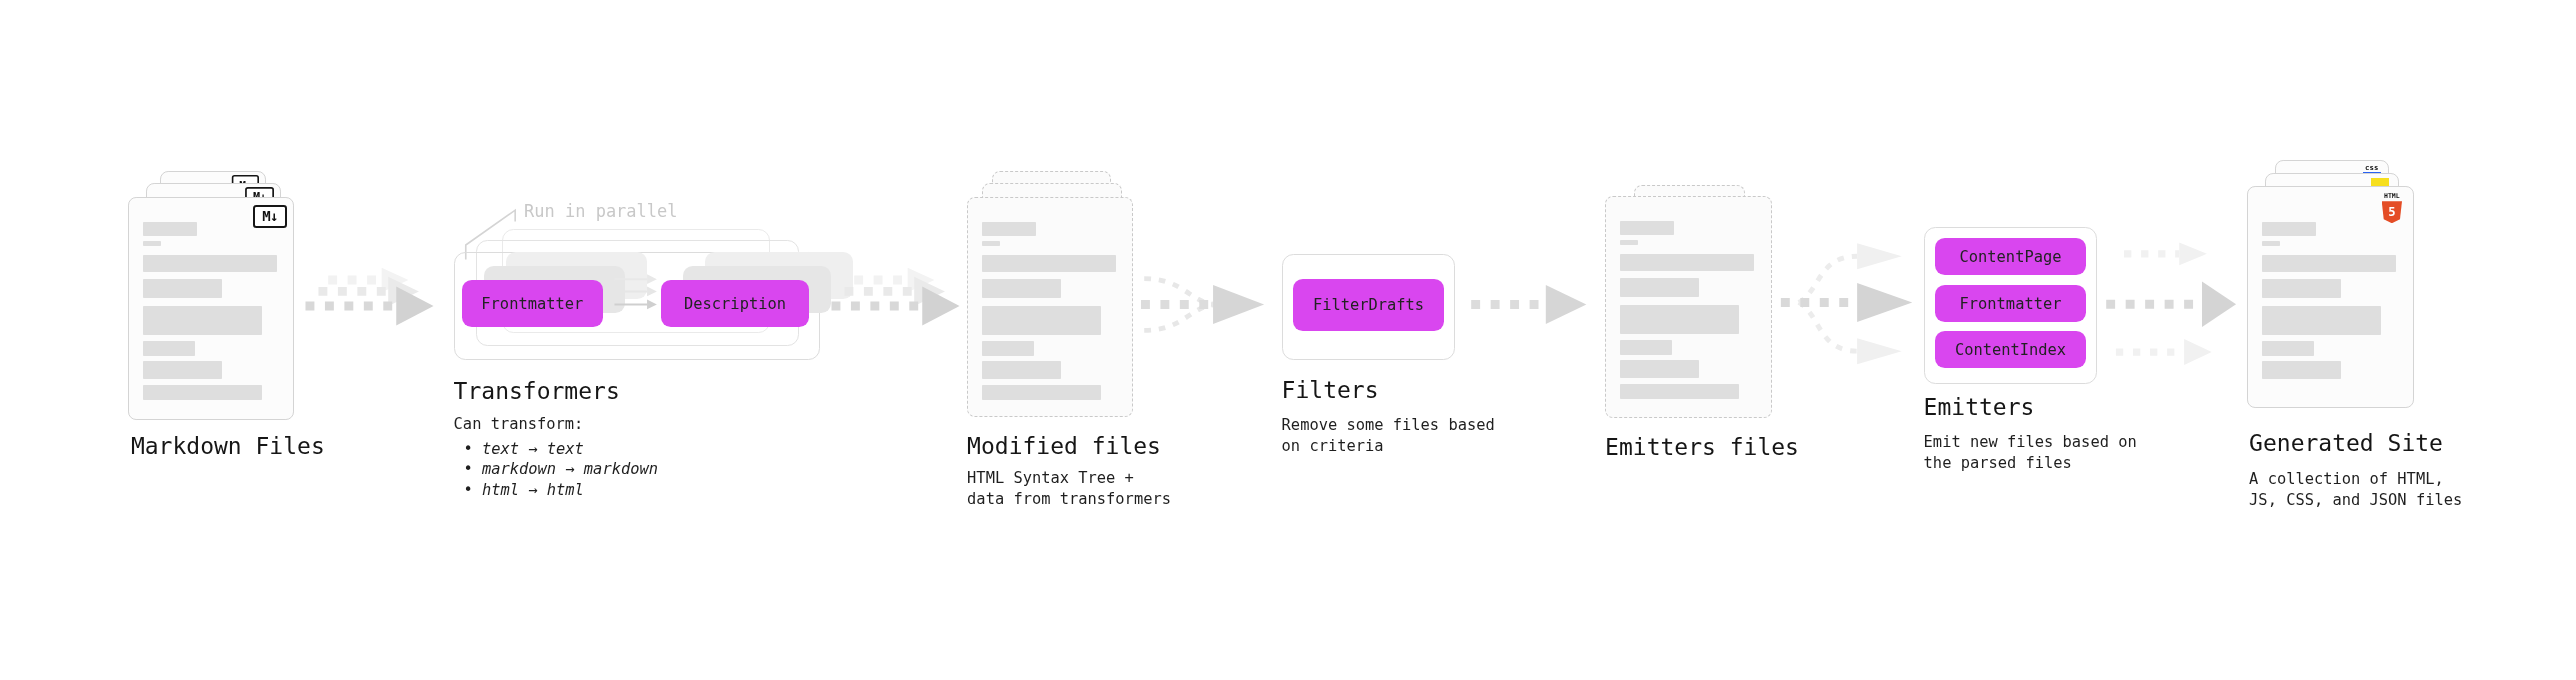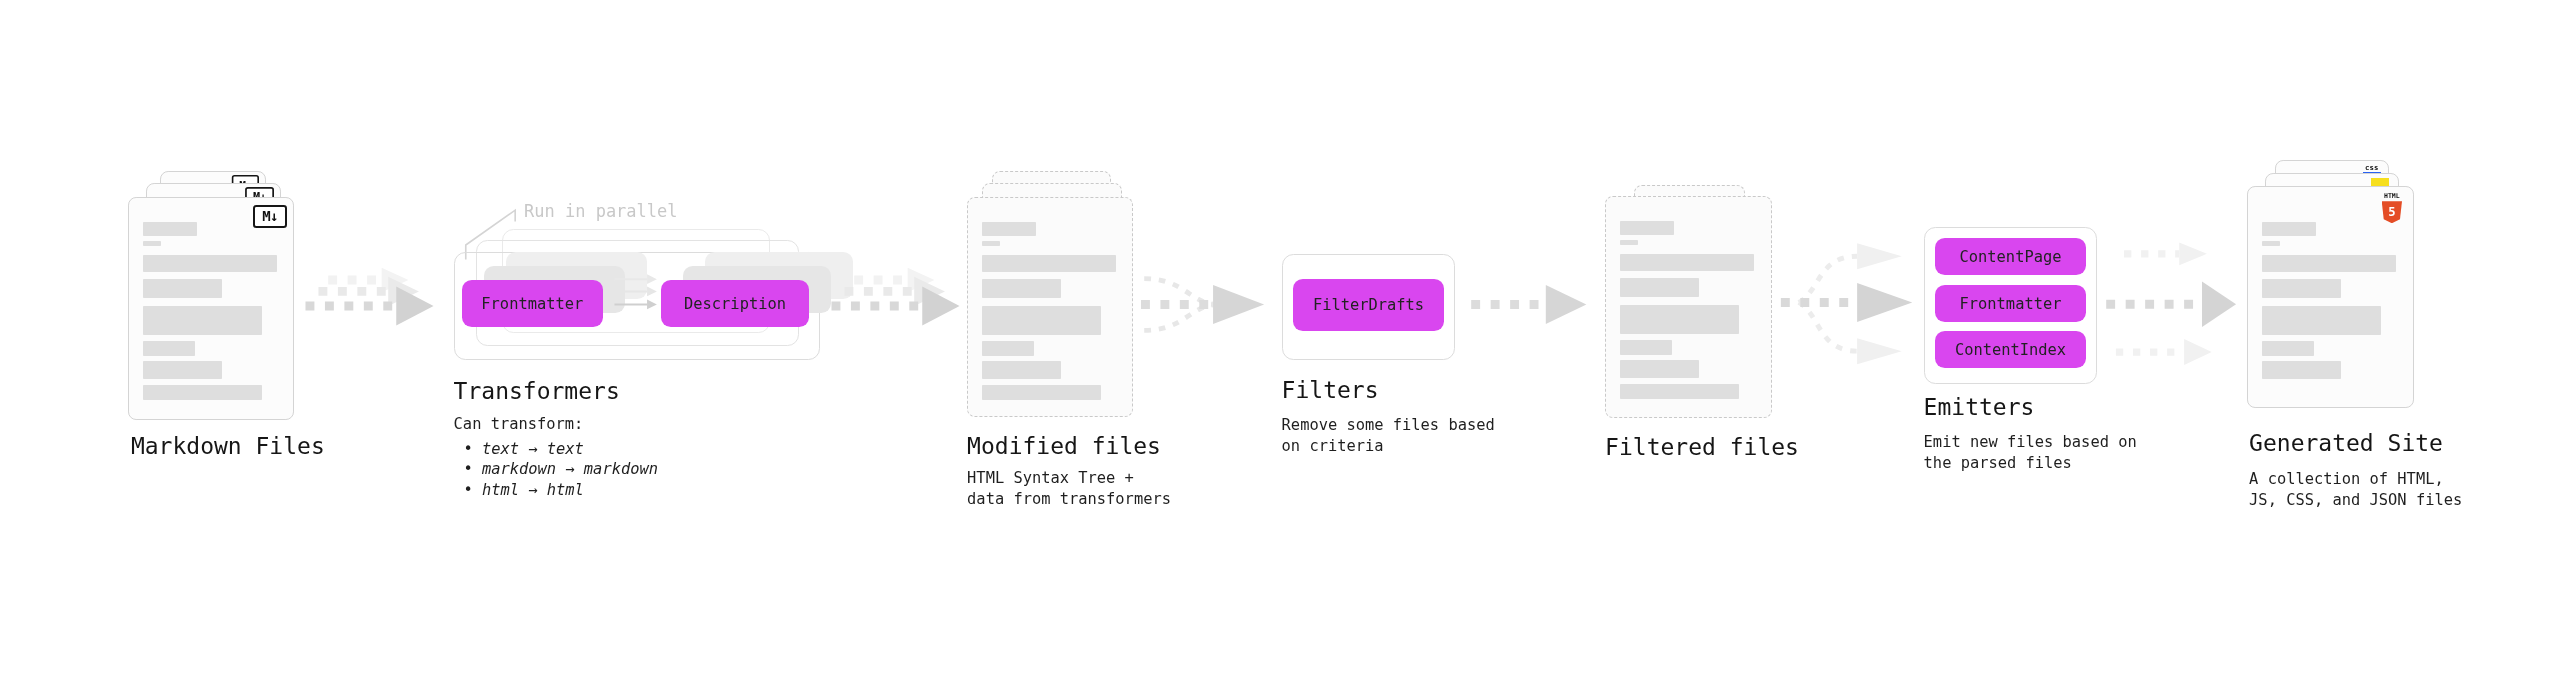--- a/index.html
+++ b/index.html
@@ -191,21 +191,21 @@
         <div class="bar b1"></div>
           <div class="bar b2"></div>
           <div class="bar b3"></div>
           <div class="bar b4"></div>
         <div class="bar b5"></div>
           <div class="bar b6"></div>
           <div class="bar b7"></div>
           <div class="bar b8"></div>
       </div>
     </div>
-    <div class="node-label" style="left:4.1px;top:276px;">Filtered files</div>
+    <div class="node-label" style="left:4.1px;top:276px;">Emitters files</div>
   </section>
 
   <svg class="abs" style="left:1776px;top:240px;" width="146" height="142" viewBox="0 0 180 175">
     <path d="M 28,77 C 55,62 52,20 100,20" fill="none" stroke="#ececec" stroke-width="6" stroke-dasharray="8 10"></path>
     <polygon points="100,4 155,20 100,36" fill="#f0f0f0"></polygon>
     <path d="M 28,77 C 55,92 52,137 100,137" fill="none" stroke="#ececec" stroke-width="6" stroke-dasharray="8 10"></path>
     <polygon points="100,121 155,137 100,153" fill="#f0f0f0"></polygon>
     <line x1="6" y1="77" x2="100" y2="77" stroke="#d9d9d9" stroke-width="11" stroke-dasharray="11 13"></line>
     <polygon points="100,53 168,77 100,101" fill="#d4d4d4"></polygon>
   </svg>

